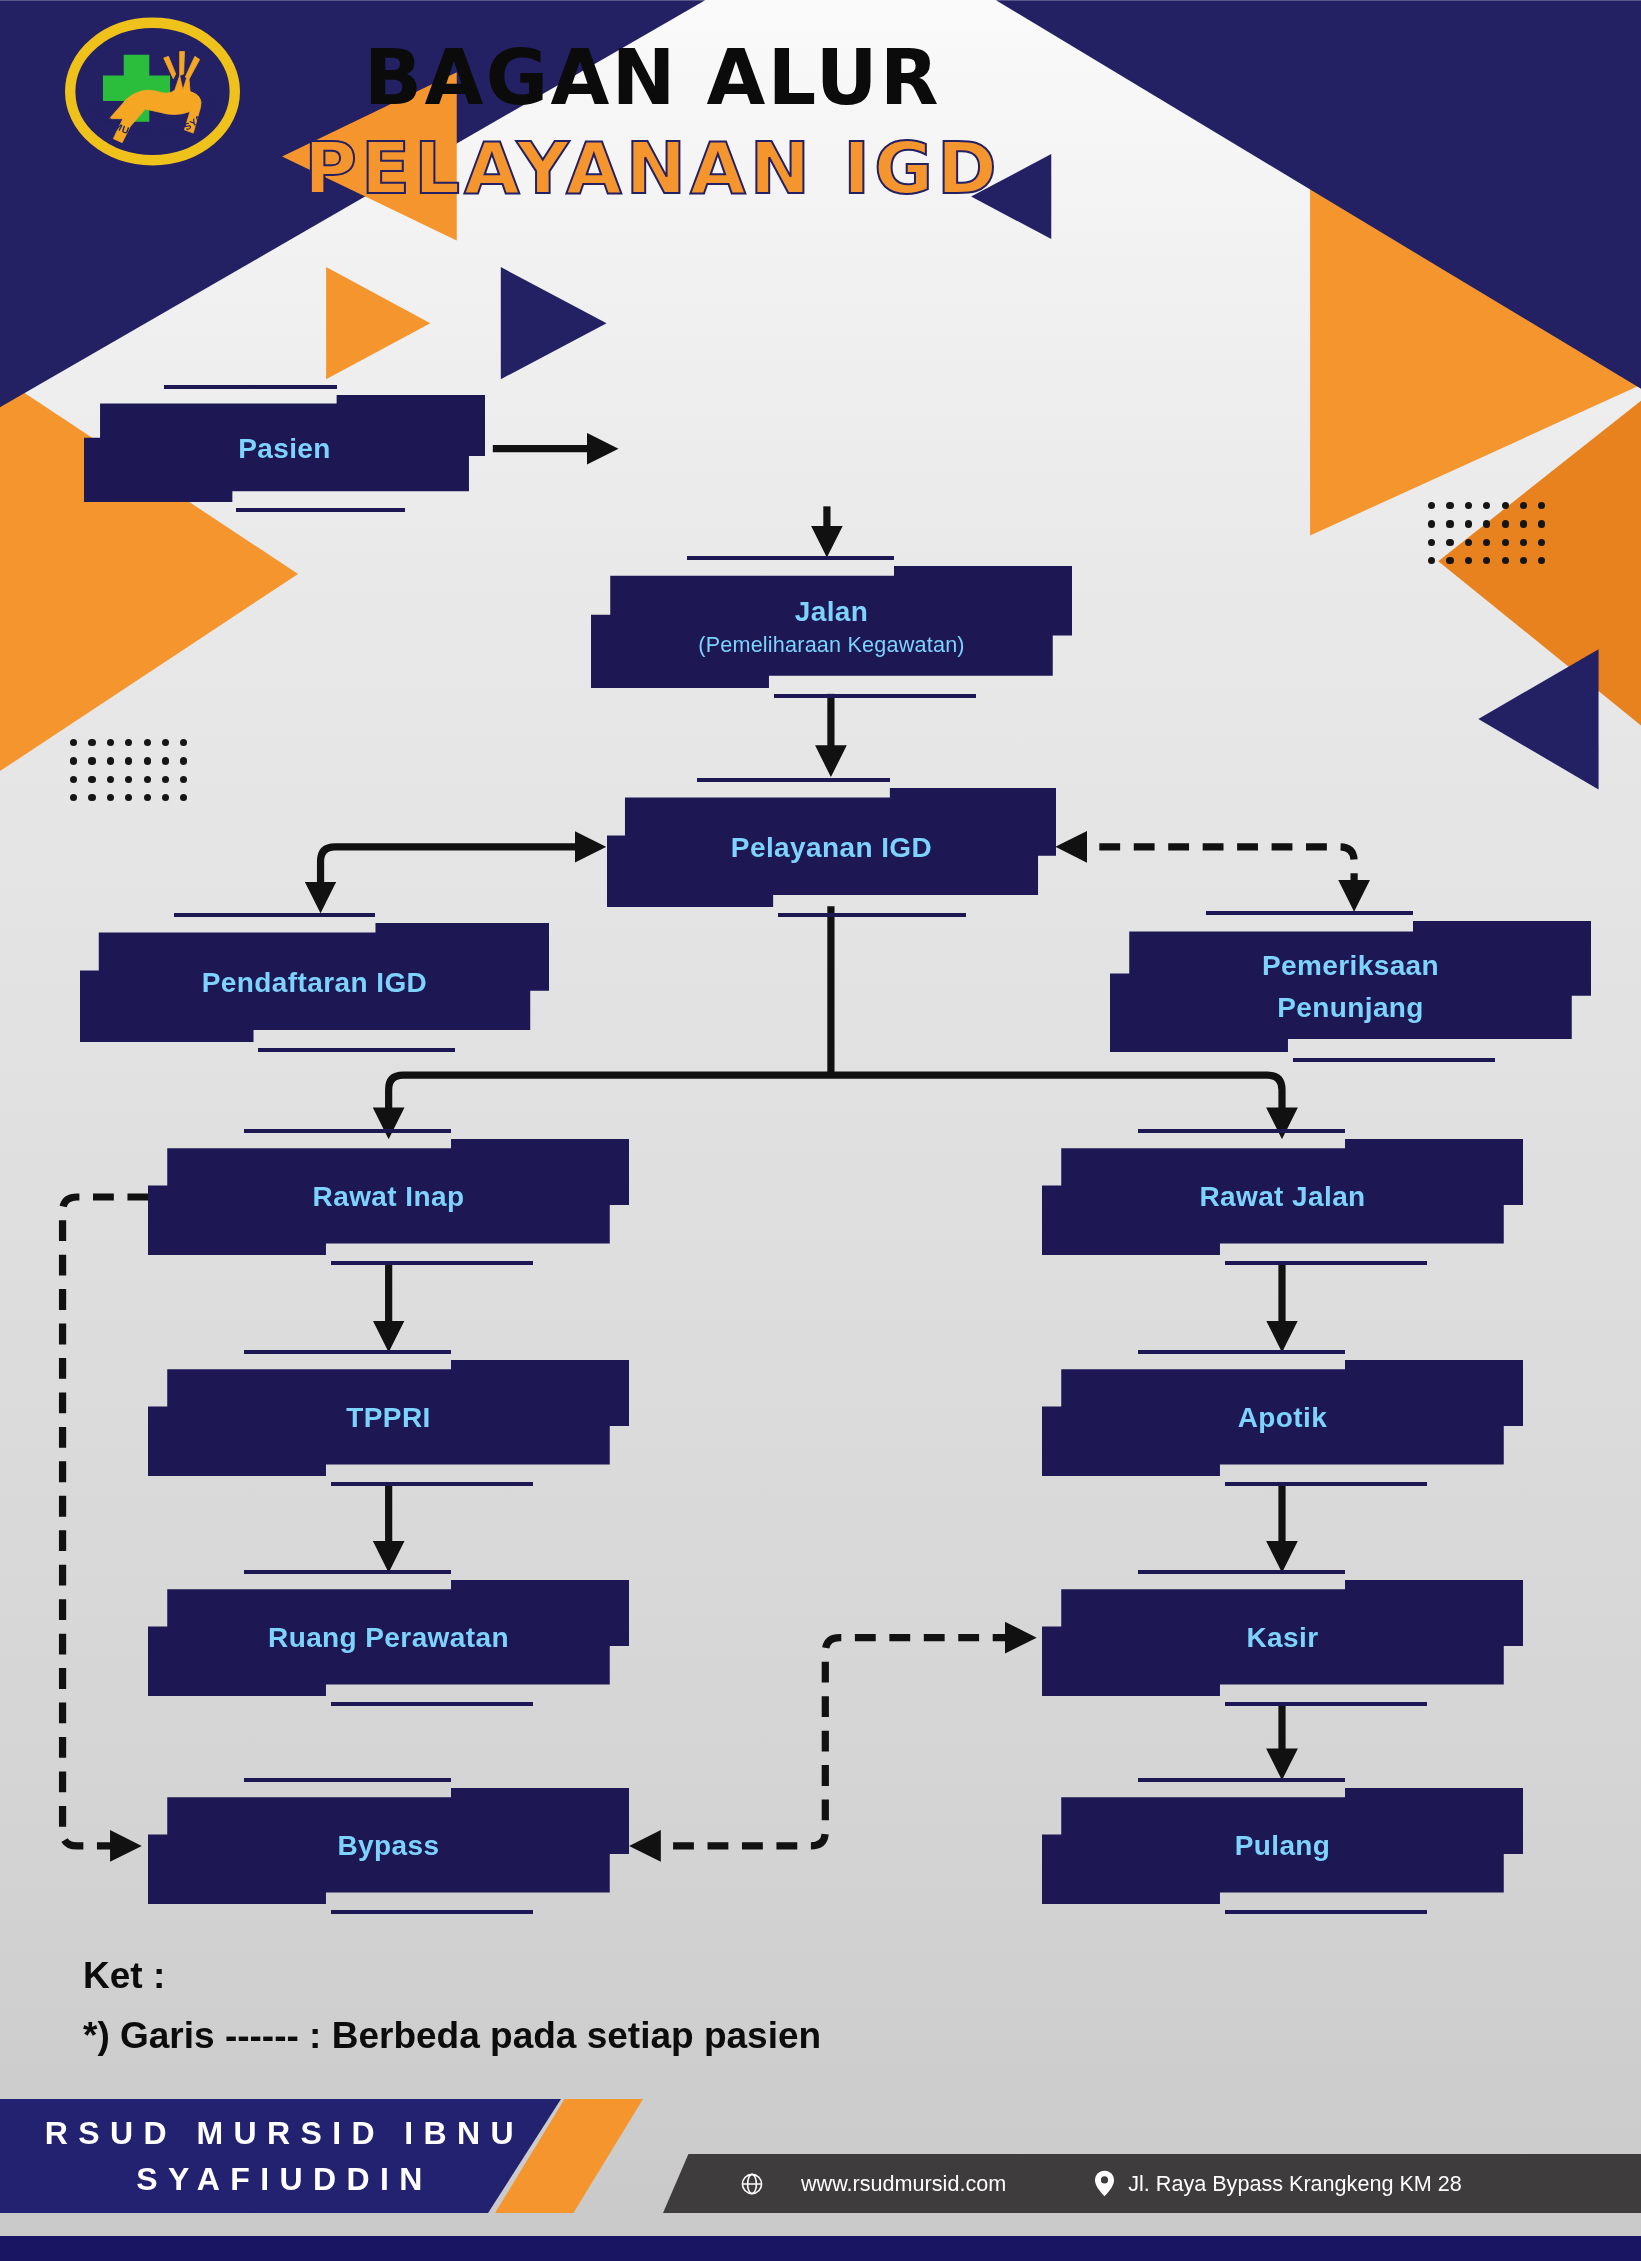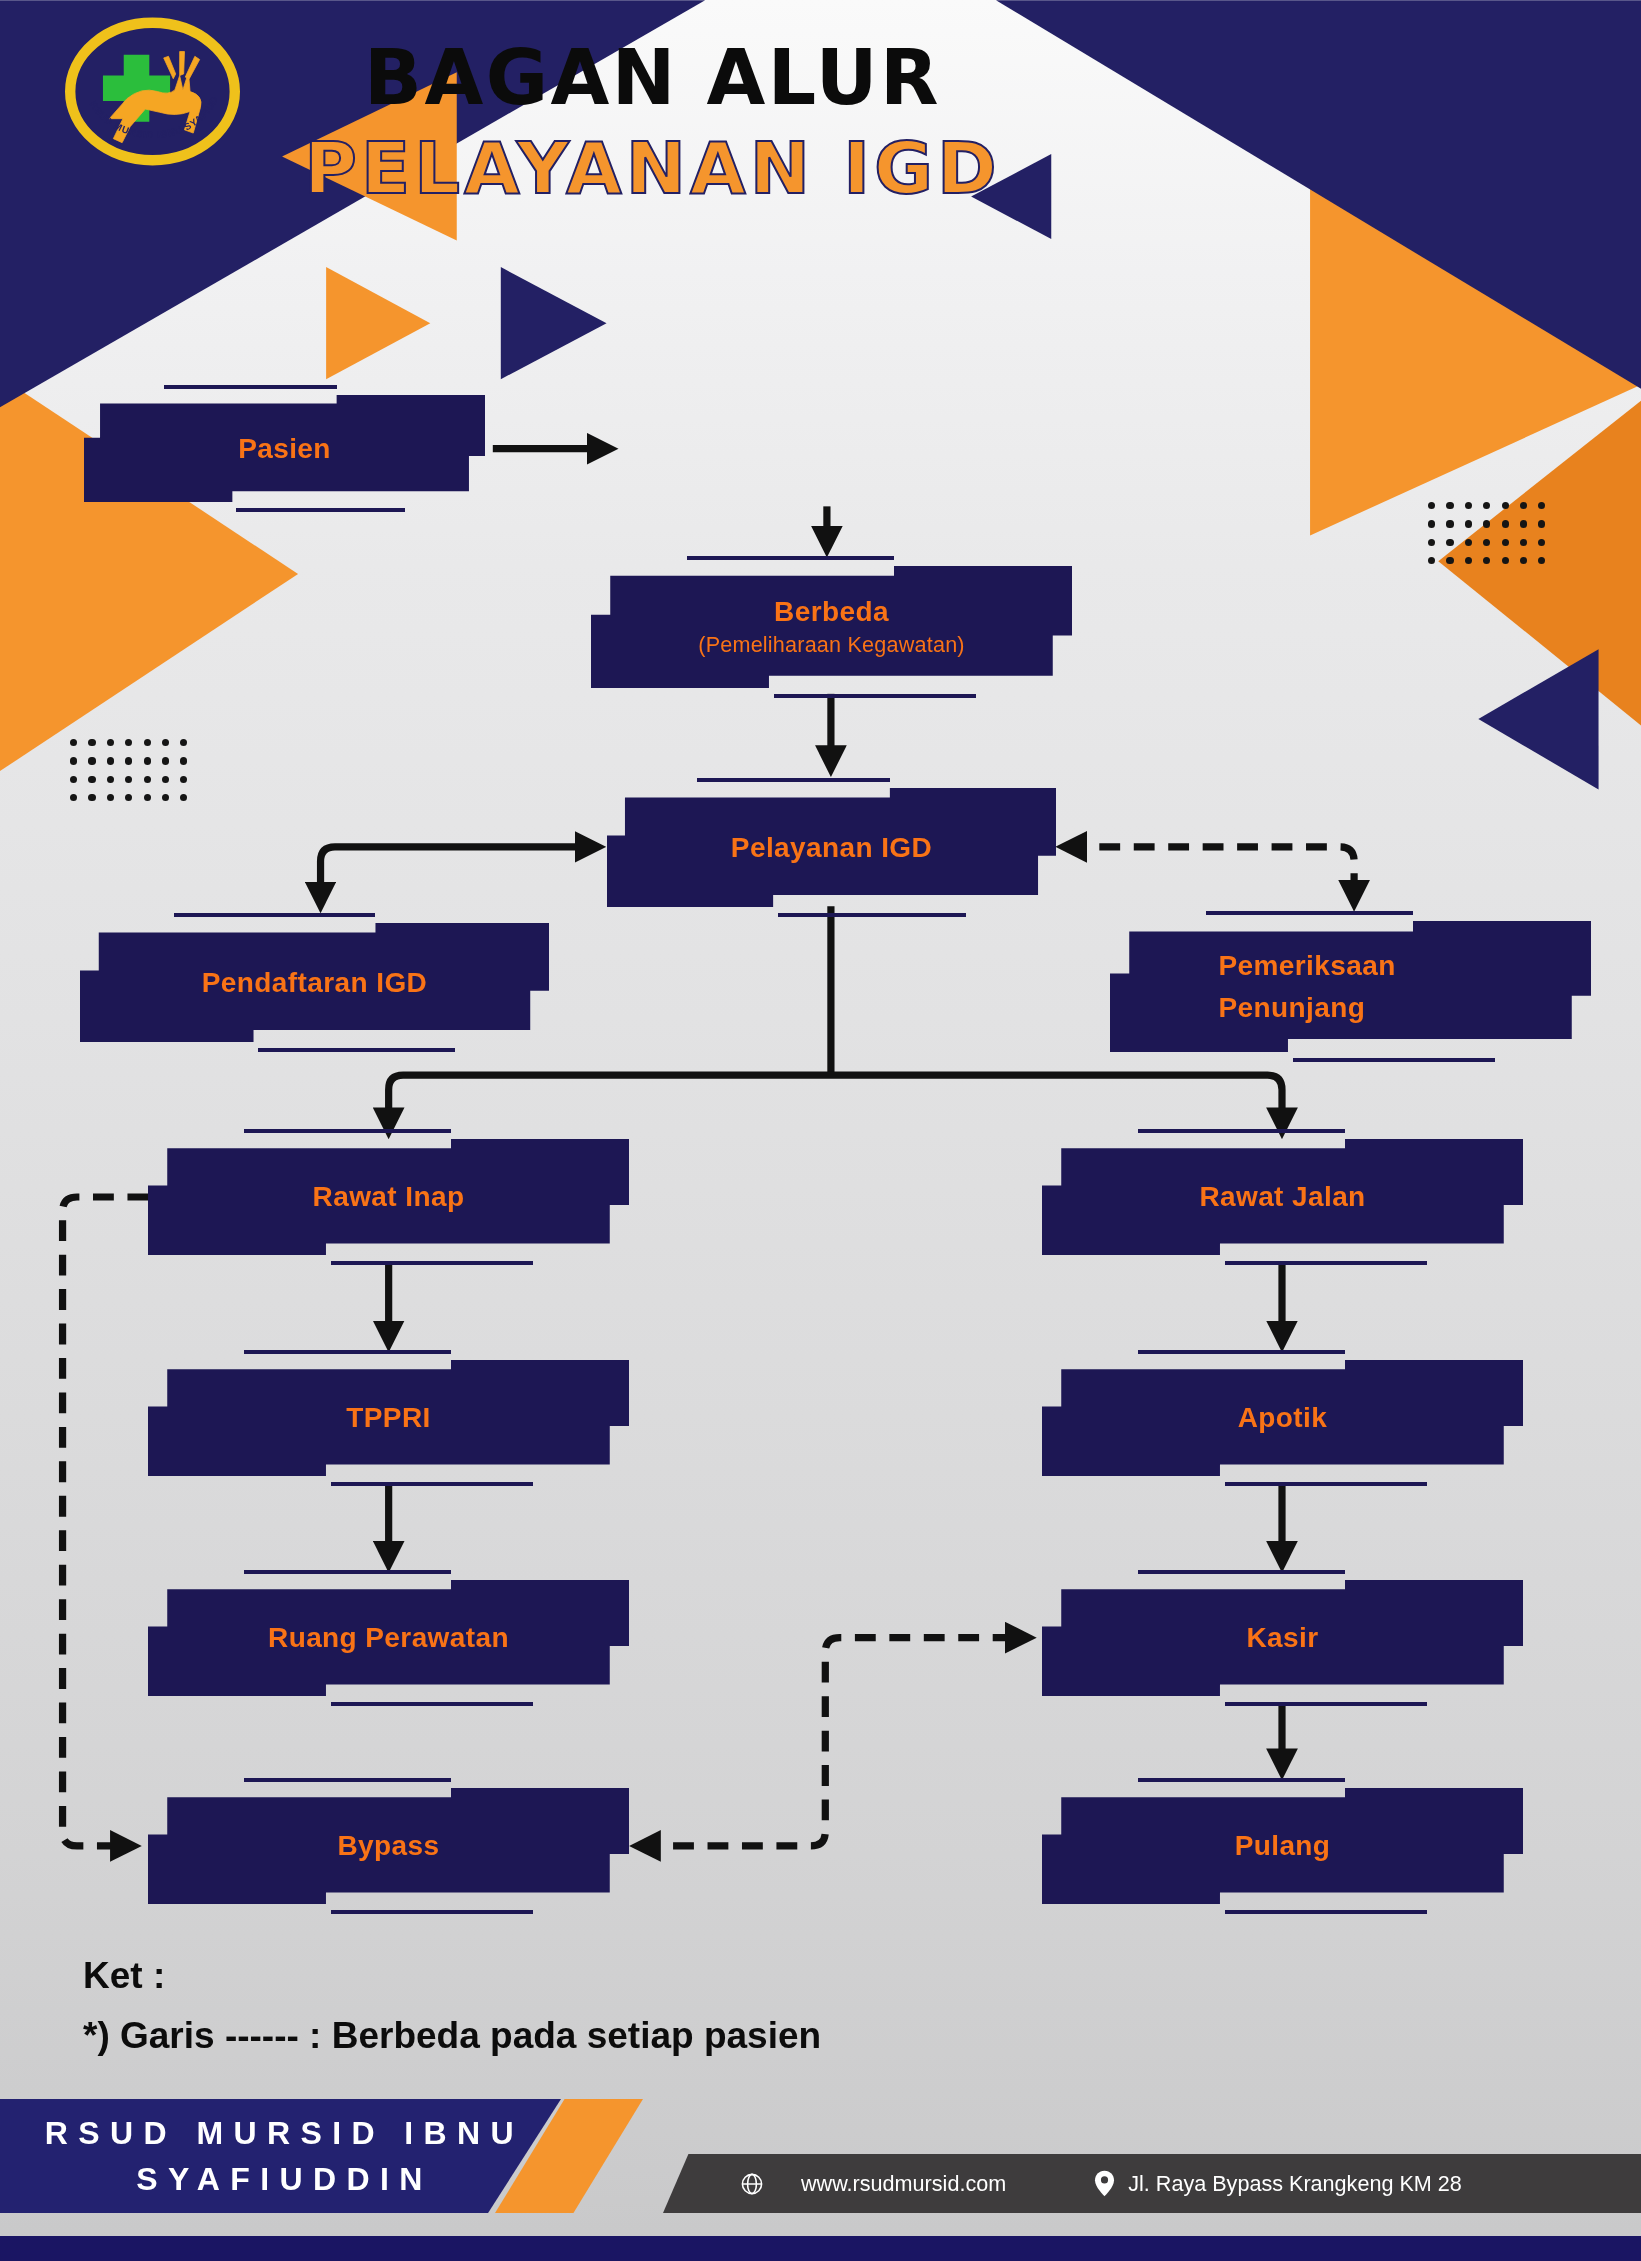--- a/index.html
+++ b/index.html
@@ -23,23 +23,24 @@
     color:#F5952D;-webkit-text-stroke:2px #232064;line-height:1.1;margin-top:11.2px;
   }
   
   .dots{position:absolute;display:grid;grid-template-columns:repeat(7,7.2px);grid-auto-rows:7.2px;gap:11.2px;}
   .dots i{width:7.2px;height:7.2px;border-radius:50%;background:#151515;}
   .dots-left{left:70px;top:739px;}
   .dots-right{left:1428px;top:502px;}
   
   .node{position:absolute;z-index:3;}
   .node-box{
-    width:100%;height:100%;background:#1D1754;color:#f97316;
+    width:100%;height:100%;background:#1D1754;color:#7dd3fc;
     display:flex;flex-direction:column;align-items:center;justify-content:center;gap:4.8px;
     clip-path:polygon(4% 8%,63% 8%,63% 0%,100% 0%,100% 57%,96% 57%,96% 90%,37% 90%,37% 100%,0% 100%,0% 40%,4% 40%);
+    text-align:center;
   }
   .node::before{content:"";position:absolute;left:20%;right:37%;top:-9.6px;height:3.2px;background:#1D1754;}
   .node::after{content:"";position:absolute;left:38%;right:20%;bottom:-9.6px;height:3.2px;background:#1D1754;}
   .node-label{font-size:28px;font-weight:bold;letter-spacing:0.4px;}
   .node-sublabel{font-size:21.6px;font-weight:normal;letter-spacing:0.2px;}
   .wrap2{max-width:264px;line-height:1.5;}
   
   .edges{position:absolute;left:0;top:0;width:1641px;height:2261px;z-index:2;pointer-events:none;}
   
   .legend{position:absolute;left:83px;top:1946px;color:#0c0c0c;z-index:3;}
@@ -184,21 +185,21 @@
     </g>
   </svg>
 
   <div class="node" style="left:84px;top:395px;width:401px;height:107px;">
     <div class="node-box">
         <span class="node-label">Pasien</span>
       </div>
   </div>
   <div class="node" style="left:591px;top:566px;width:481px;height:122px;">
     <div class="node-box">
-      <span class="node-label">Berbeda</span>
+      <span class="node-label">Jalan</span>
       <span class="node-sublabel">(Pemeliharaan Kegawatan)</span>
     </div>
   </div>
   <div class="node" style="left:607px;top:788px;width:449px;height:119px;">
     <div class="node-box">
         <span class="node-label">Pelayanan IGD</span>
       </div>
   </div>
   <div class="node" style="left:80px;top:923px;width:469px;height:119px;">
     <div class="node-box">

